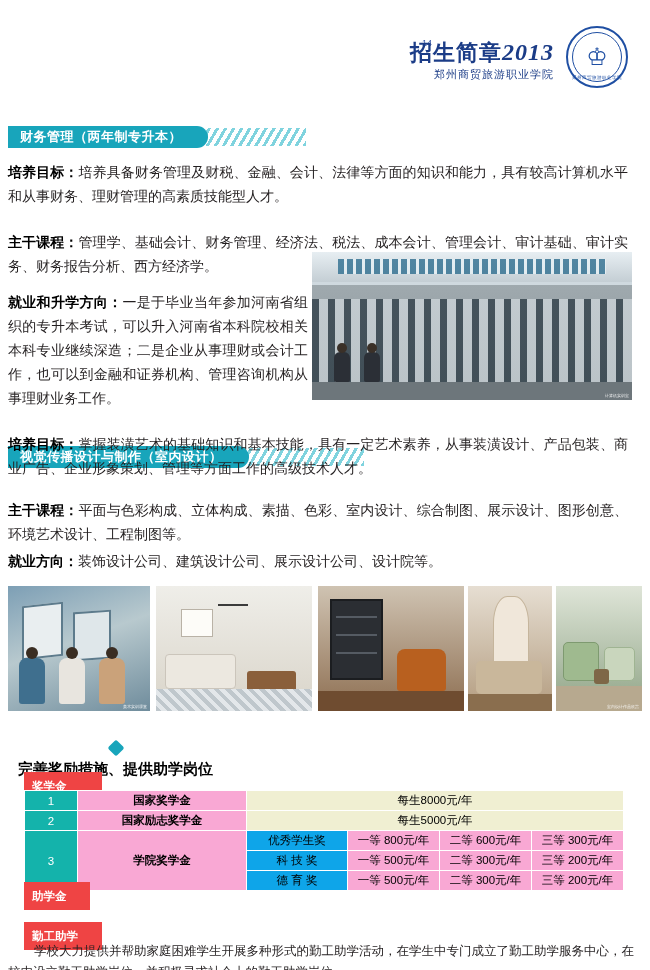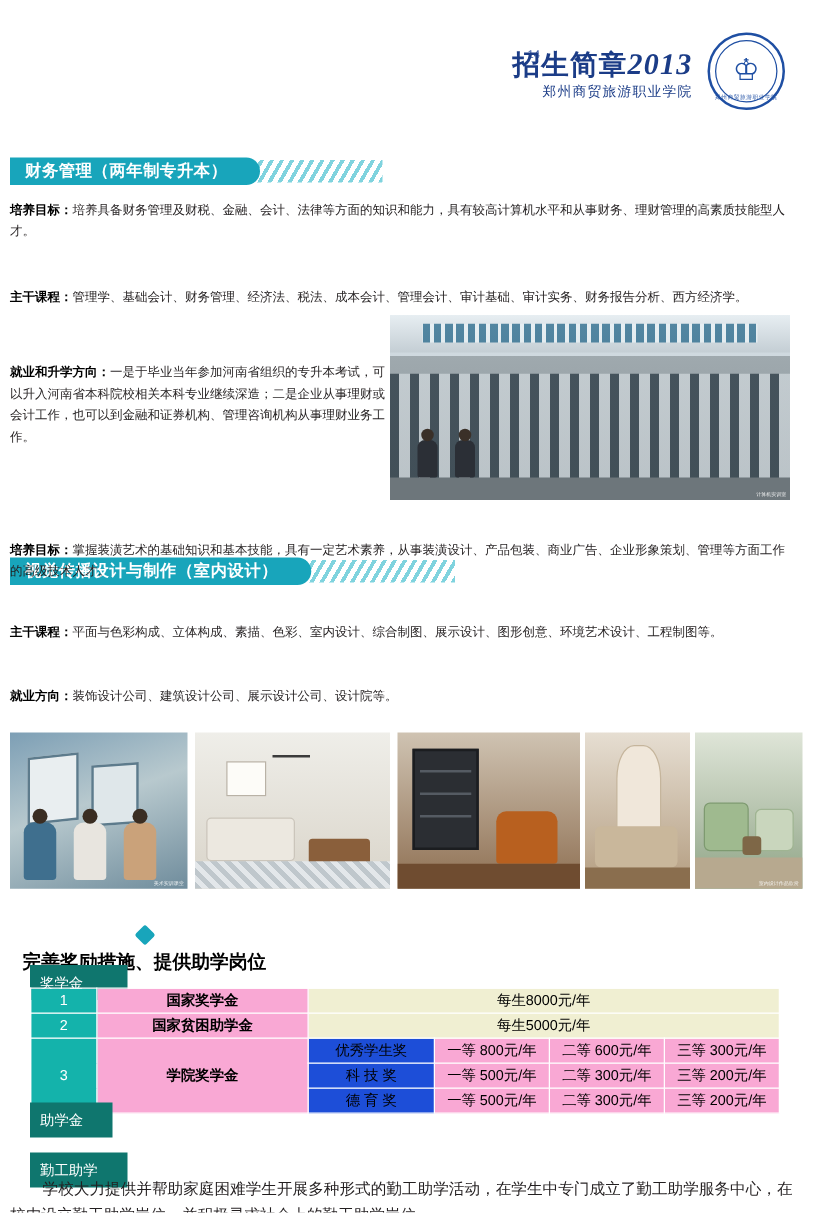--- a/index.html
+++ b/index.html
@@ -136,21 +136,21 @@
     background: repeating-linear-gradient(
       -60deg,
       #7fd3de 0px, #7fd3de 3px,
       #ffffff 3px, #ffffff 7px
     );
   }
 
   
   .para {
     position: absolute;
-    font-size: 10px;
+    font-size: 14px;
     line-height: 1.72;
     color: #231f20;
     text-align: justify;
   }
   .para b {
     font-weight: bold;
     color: #000000;
   }
 
   
@@ -338,46 +338,47 @@
   .bullet-head .txt {
     font-size: 15px;
     font-weight: bold;
     color: #000;
   }
 
   
   .sublabel {
     position: absolute;
     height: 17px;
-    background: #0f766e;
+    background: #ef4444;
     color: #fff;
     font-size: 11.5px;
     display: flex;
     align-items: center;
     padding: 14px 8px;
     box-sizing: border-box;
+    font-weight: bold;
   }
 
   
   .sch-table {
     position: absolute;
     border-collapse: collapse;
     font-size: 11.5px;
   }
   .sch-table td {
     border: 1px solid #ffffff;
     padding: 2px 4px;
     text-align: center;
     vertical-align: middle;
   }
   .col-idx { background: #14b3ab; color: #ffffff; width: 44px; }
   .col-name { background: #f9a8d4; color: #000; width: 160px; font-weight: bold; }
   .col-val  { background: #f0efd2; color: #000; }
   .col-sub  { background: #f9a8d4; color: #000; }
-  .col-lbl  { background: #1d4ed8; color: #000; width: 92px; }
+  .col-lbl  { background: #0ea5e9; color: #000; width: 92px; }
 
   .plain {
     position: absolute;
     font-size: 12.5px;
     color: #231f20;
     line-height: 1.7;
   }
   .indent {
     text-indent: 26px;
   }
@@ -494,21 +495,21 @@
 
   <table class="sch-table" style="left:24px; top:790px; width:600px;">
     <tbody>
         <tr>
       <td class="col-idx">1</td>
       <td class="col-name">国家奖学金</td>
       <td class="col-val" colspan="4">每生8000元/年</td>
     </tr>
     <tr>
       <td class="col-idx">2</td>
-      <td class="col-name">国家贫困助学金</td>
+      <td class="col-name">国家励志奖学金</td>
       <td class="col-val" colspan="4">每生5000元/年</td>
     </tr>
     <tr>
       <td class="col-idx" rowspan="3">3</td>
       <td class="col-name" rowspan="3">学院奖学金</td>
       <td class="col-lbl">优秀学生奖</td>
       <td class="col-sub">一等 800元/年</td>
       <td class="col-sub">二等 600元/年</td>
       <td class="col-sub">三等 300元/年</td>
     </tr>

